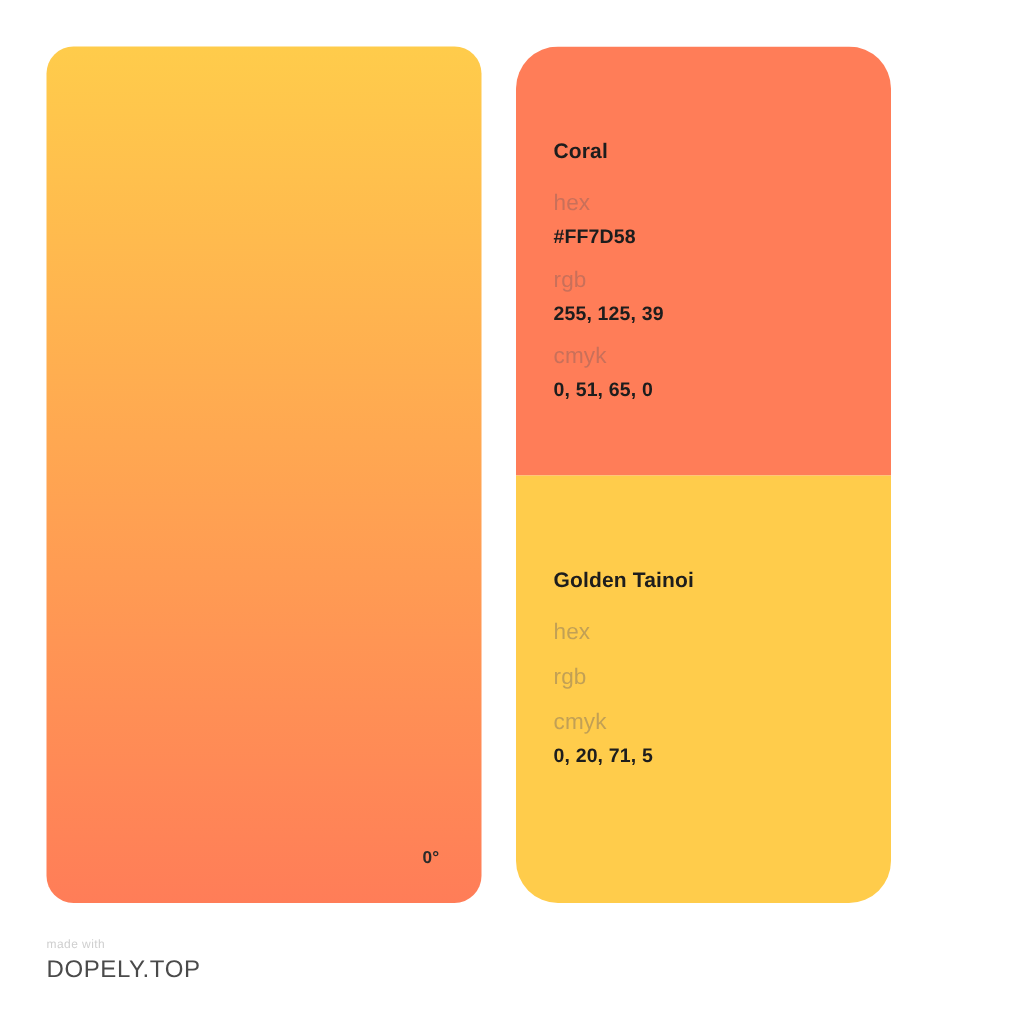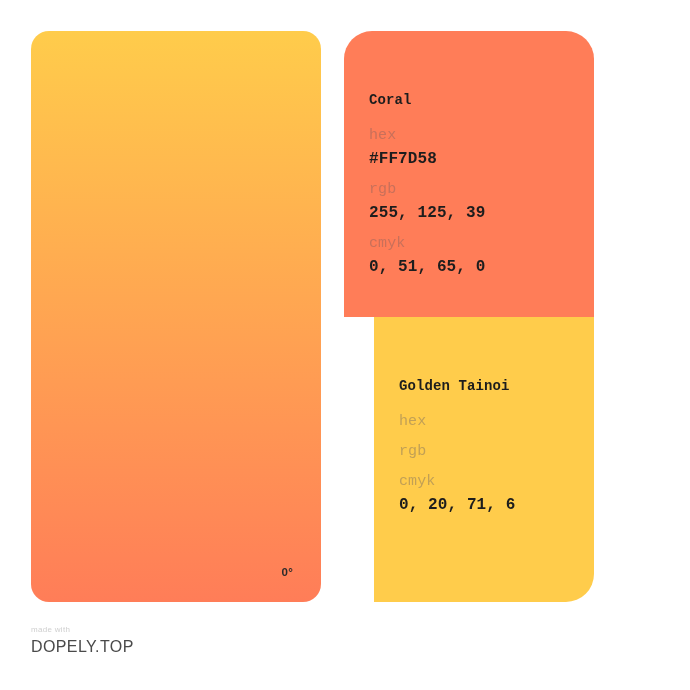--- a/index.html
+++ b/index.html
@@ -49,21 +49,20 @@
   .swatch-card {
     position: absolute;
     left: 344px;
     top: 31px;
     width: 250px;
     height: 571px;
     border-radius: 28px;
     overflow: hidden;
     display: flex;
     flex-direction: column;
-    font-family: Liberation Mono, monospace;
   }
   .swatch {
     flex: 1 1 50%;
     position: relative;
     box-sizing: border-box;
     padding: 0 25px;
   }
   .swatch-inner {
     position: absolute;
     left: 25px;
@@ -85,21 +84,21 @@
     margin-bottom: 0;
   }
   .field-label {
     font-size: 15px;
     font-weight: 400;
     line-height: 1;
     margin-bottom: 8px;
     letter-spacing: 0.1px;
   }
   .field-value {
-    font-size: 16px;
+    font-size: 13px;
     font-weight: 700;
     color: #1d1d1d;
     line-height: 1;
     letter-spacing: 0.1px;
   }
 
   
   .swatch-coral .field-label { color: #c9705a; }
   .swatch-golden .field-label { color: #c2a055; }
 
@@ -149,35 +148,35 @@
           <div class="field-value">255, 125, 39</div>
         </div>
 
         <div class="field-group">
           <div class="field-label">cmyk</div>
           <div class="field-value">0, 51, 65, 0</div>
         </div>
       </div>
     </div>
 
-    <div class="swatch swatch-golden" style="background: rgb(255, 204, 75); margin-left: 30px;">
+    <div class="swatch swatch-golden" style="background: rgb(255, 204, 75);">
       <div class="swatch-inner">
         <div class="swatch-title">Golden Tainoi</div>
 
         <div class="field-group">
           <div class="field-label">hex</div>
         </div>
 
         <div class="field-group">
           <div class="field-label">rgb</div>
         </div>
 
         <div class="field-group">
           <div class="field-label">cmyk</div>
-          <div class="field-value">0, 20, 71, 6</div>
+          <div class="field-value">0, 20, 71, 5</div>
         </div>
       </div>
     </div>
 
   </div>
 
   <div class="footer">
     <div class="made-with">made with</div>
     <div class="brand">DOPELY.TOP</div>
   </div>

